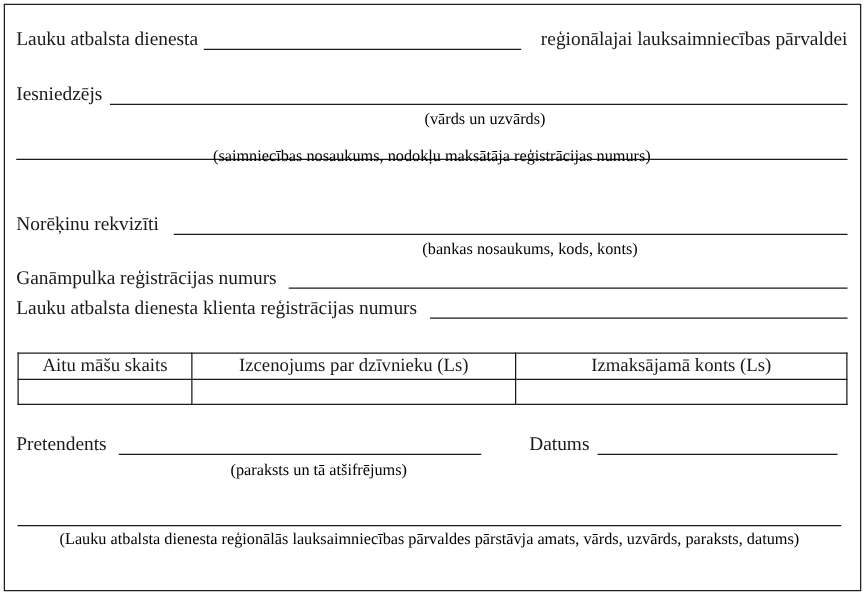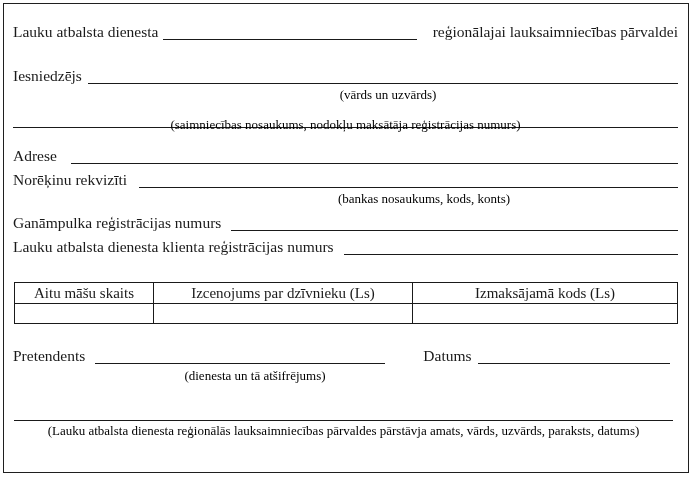--- a/index.html
+++ b/index.html
@@ -63,24 +63,20 @@
 
   <div class="row" style="top:66px;">
     <span class="lbl">Iesniedzējs</span>
     <span class="blank" style="margin-left:6px;"></span>
   </div>
   <div class="caption" style="top:87px; left:97px; right:14px;">(vārds un uzvārds)</div>
 
   <div class="hr" style="left:13px; right:15px; top:110px; height:17px;"></div>
   <div class="caption" style="top:117px; left:13px; right:15px;">(saimniecības nosaukums, nodokļu maksātāja reģistrācijas numurs)</div>
 
-  <div class="row" style="top:146px;">
-    <span class="lbl">Adrese</span>
-    <span class="blank" style="margin-left:14px;"></span>
-  </div>
 
   <div class="row" style="top:170px;">
     <span class="lbl">Norēķinu rekvizīti</span>
     <span class="blank" style="margin-left:12px;"></span>
   </div>
   <div class="caption" style="top:191px; left:170px; right:15px;">(bankas nosaukums, kods, konts)</div>
 
   <div class="row" style="top:213px;">
     <span class="lbl">Ganāmpulka reģistrācijas numurs</span>
     <span class="blank" style="margin-left:10px;"></span>
@@ -94,35 +90,35 @@
   <table class="grid">
     <colgroup>
         <col class="c1">
         <col class="c2">
         <col class="c3">
       </colgroup>
     <thead>
       <tr>
         <th>Aitu māšu skaits</th>
         <th>Izcenojums par dzīvnieku (Ls)</th>
-        <th>Izmaksājamā kods (Ls)</th>
+        <th>Izmaksājamā konts (Ls)</th>
       </tr>
     </thead>
     <tbody>
       <tr>
         <td></td>
         <td></td>
         <td></td>
       </tr>
     </tbody>
   </table>
 
   <div class="row r-pret" style="top:346px; right:23px;">
     <span class="lbl">Pretendents</span>
     <span class="blank blank-sign"></span>
     <span class="lbl datums">Datums</span>
     <span class="blank blank-date"></span>
   </div>
-  <div class="caption" style="top:368px; left:110px; width:290px;">(dienesta un tā atšifrējums)</div>
+  <div class="caption" style="top:368px; left:110px; width:290px;">(paraksts un tā atšifrējums)</div>
 
   <div class="hr" style="left:14px; right:20px; top:404px; height:16px;"></div>
   <div class="caption" style="top:423px; left:14px; right:20px; white-space:normal;">(Lauku atbalsta dienesta reģionālās lauksaimniecības pārvaldes pārstāvja amats, vārds, uzvārds, paraksts, datums)</div>
 </div>
 
 </body></html>

